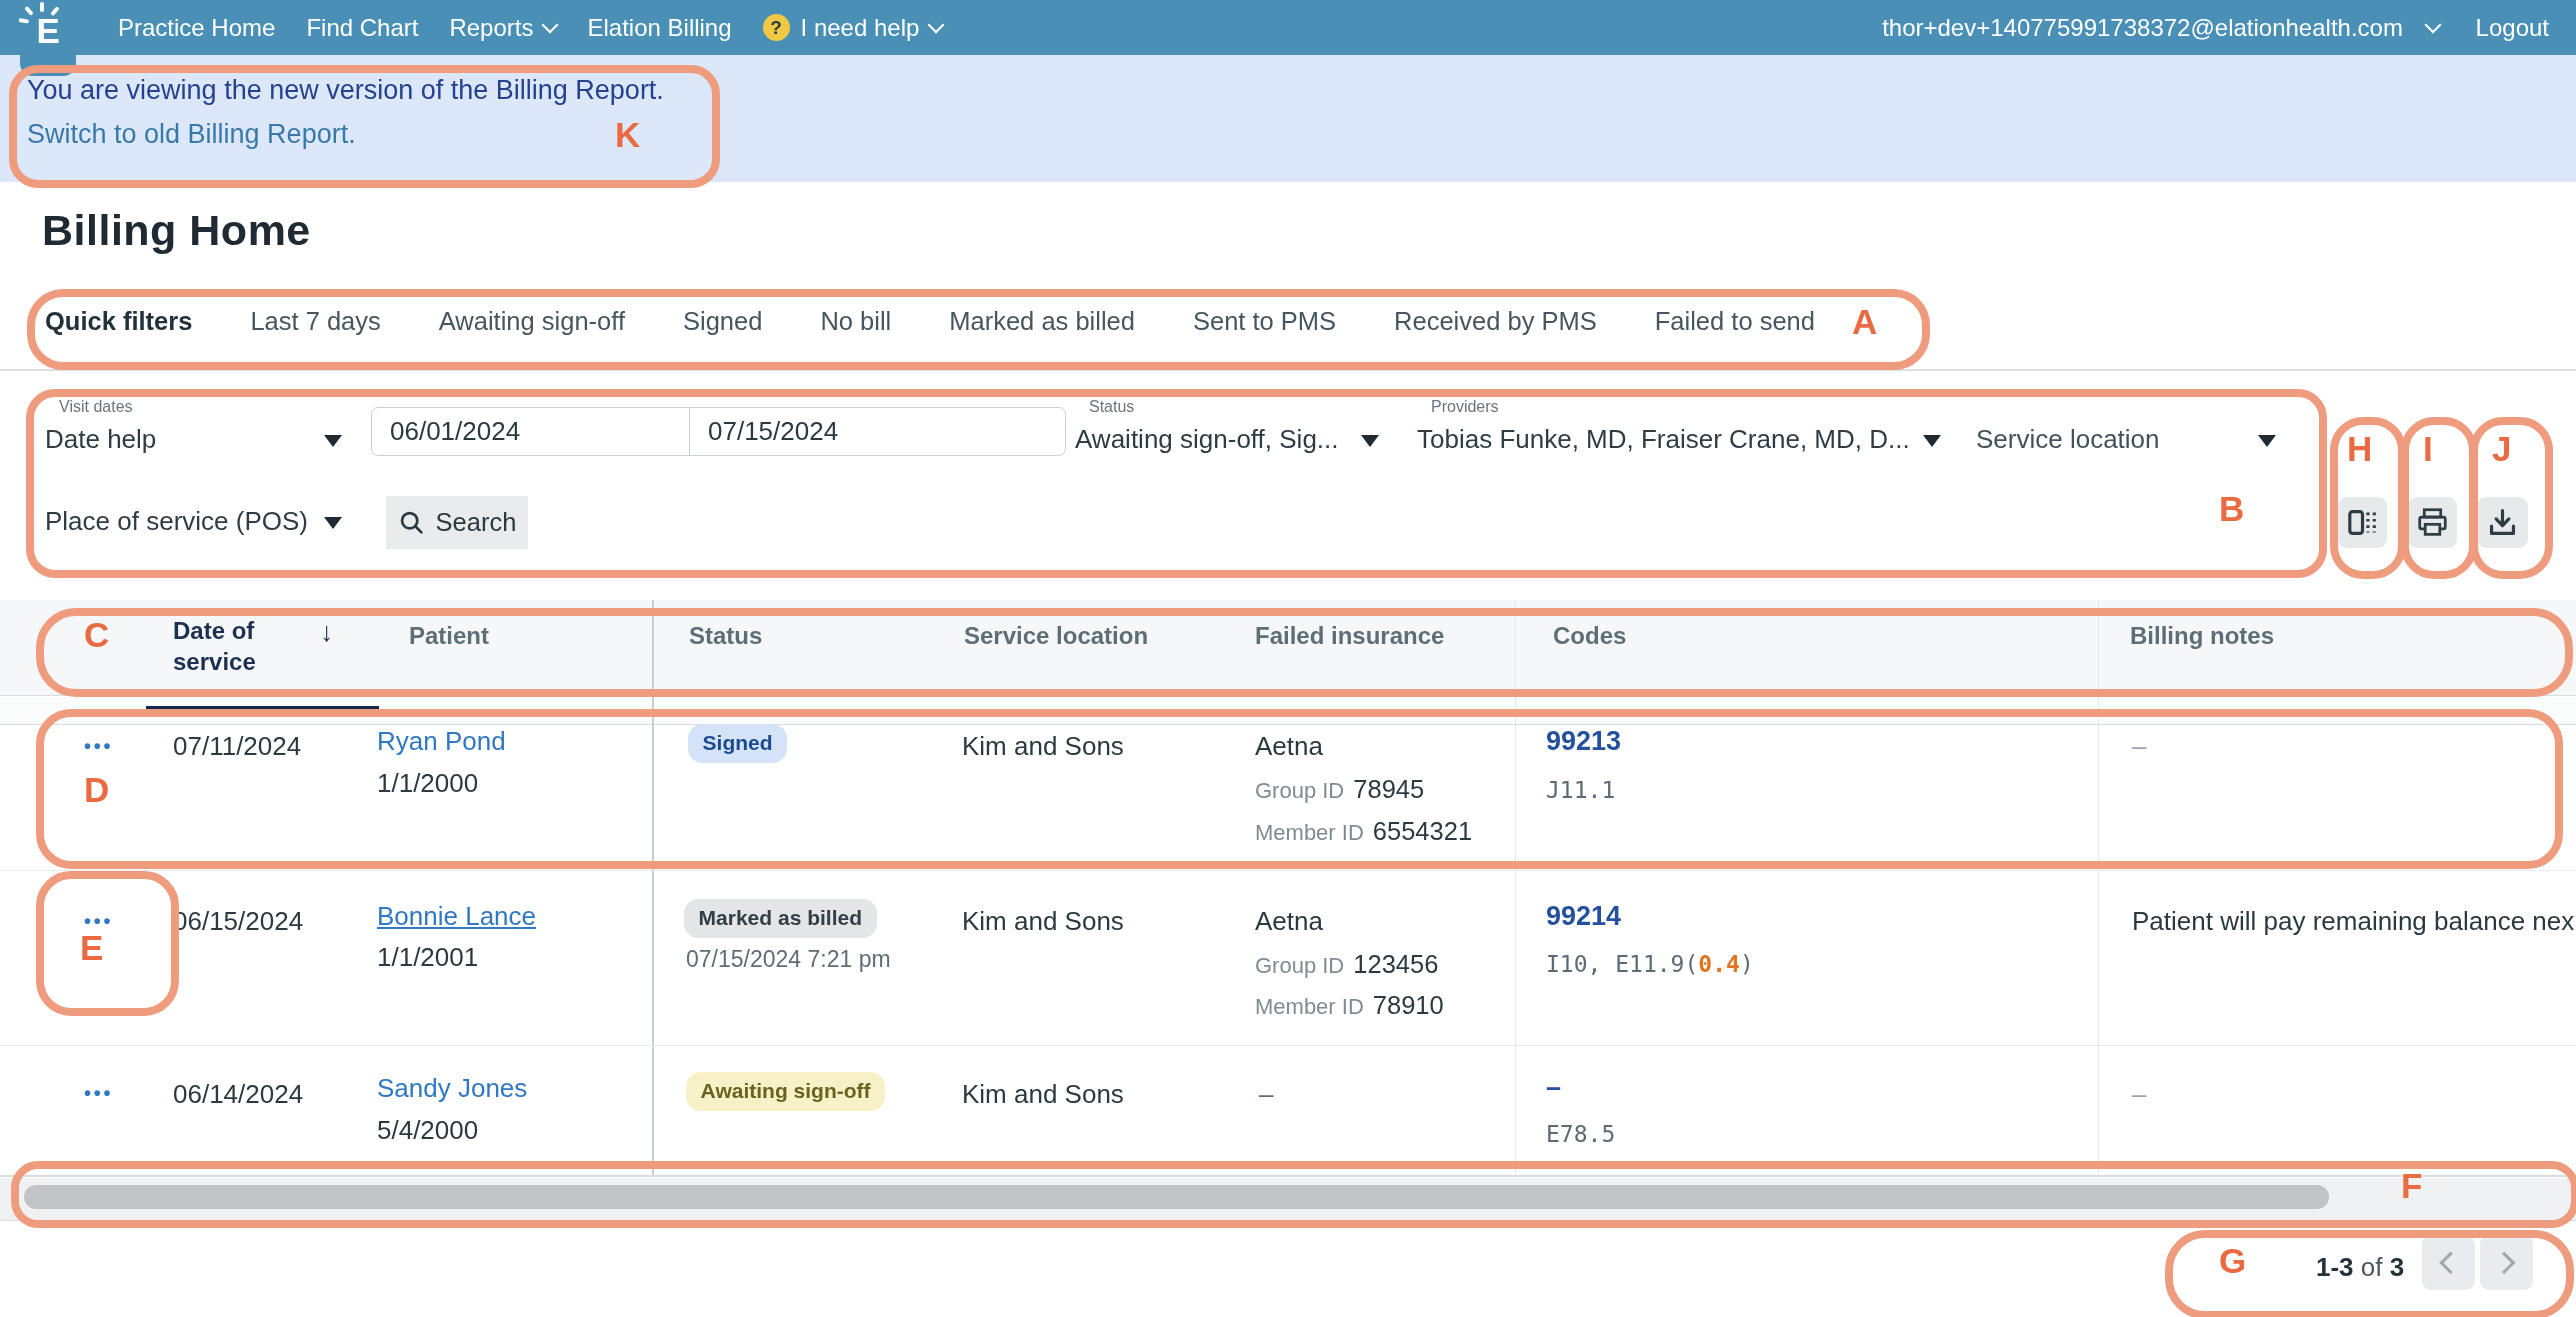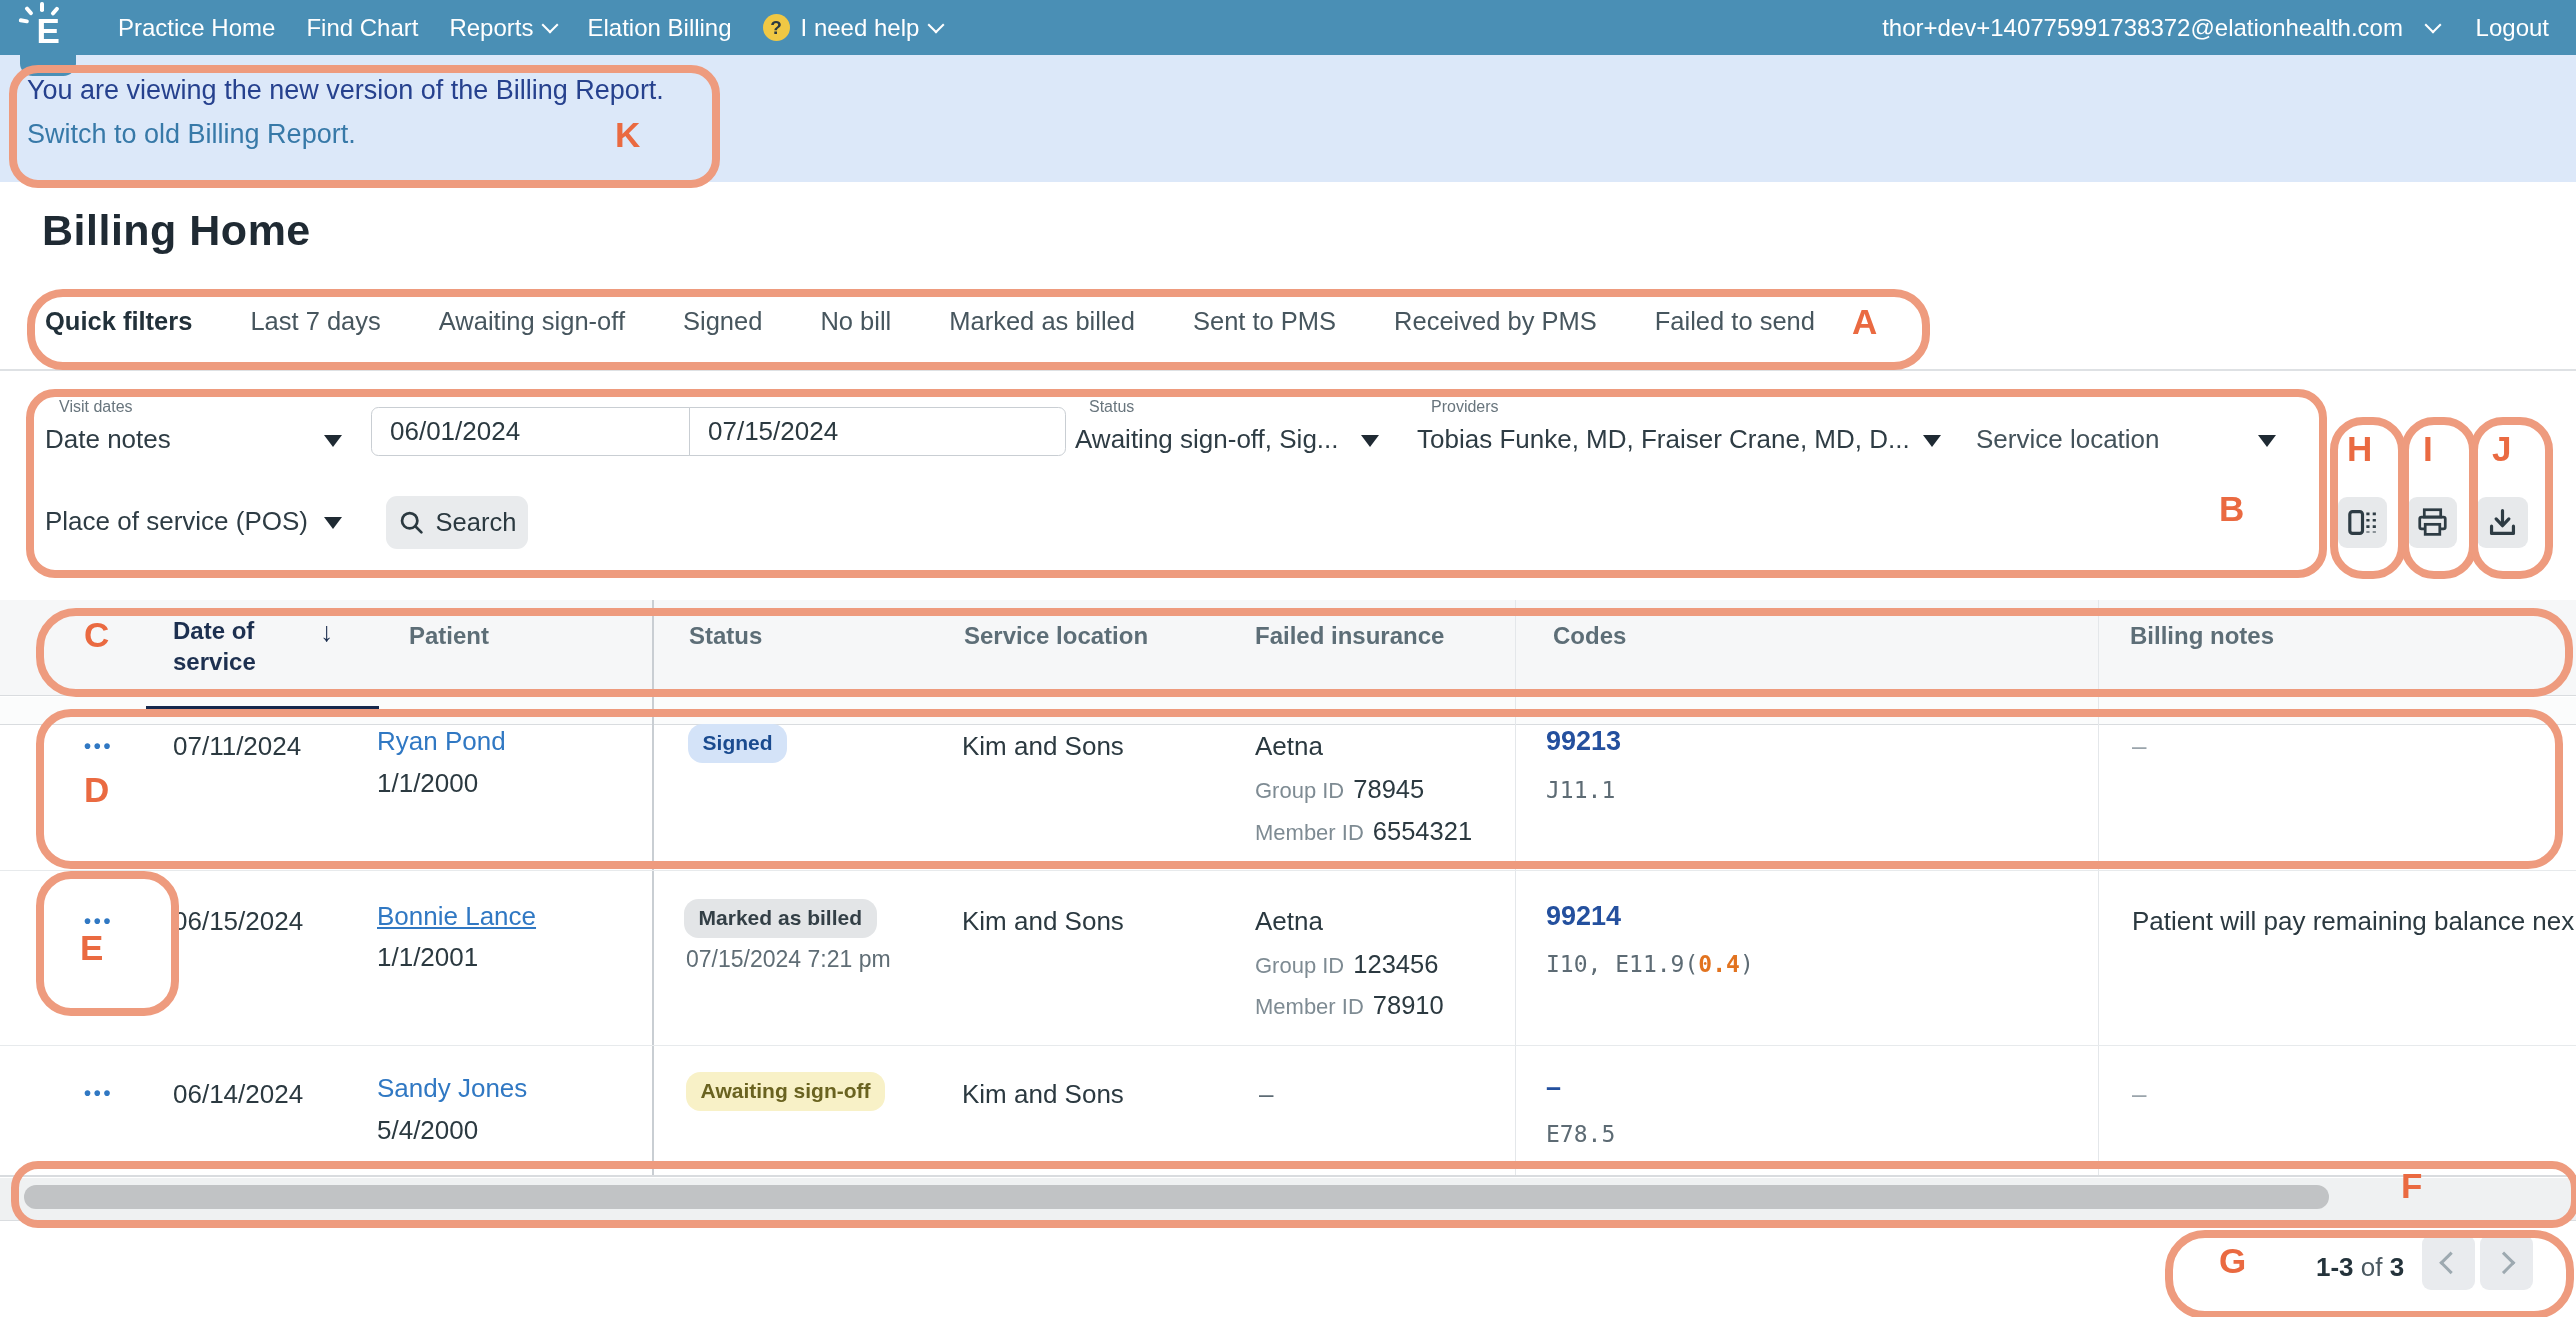--- a/index.html
+++ b/index.html
@@ -26,21 +26,21 @@
   .qf-label{font-weight:bold;color:#22313A;}
   .qf-underline{position:absolute;left:0;top:369px;width:2576px;height:1.8px;background:#DEE1E4;}
   
   .flabel{position:absolute;font-size:16px;color:#68757D;margin-left:14px;}
   .fvalue{position:absolute;font-size:26px;color:#2E3C44;white-space:nowrap;}
   .fplaceholder{color:#43525A;}
   .tri{position:absolute;width:0;height:0;border-left:9px solid transparent;border-right:9px solid transparent;
        border-top:12px solid #1F2A33;}
   .dinput{position:absolute;height:47px;border:1.8px solid #C9CED3;font-size:26px;color:#2B3940;
           line-height:47px;padding-left:18px;background:#fff;}
-  .btn{position:absolute;background:#E9EBED;border-radius:11px;display:flex;align-items:center;justify-content:center;cursor:pointer;}
+  .btn{position:absolute;background:#E9EBED;border-radius:1px;display:flex;align-items:center;justify-content:center;cursor:pointer;}
   .search-btn{left:386px;top:496px;width:142px;height:53px;gap:11px;font-size:25.5px;color:#2B3940;}
   .iconbtn{width:49px;height:51px;background:#E7E9EB;border-radius:9px;}
   
   .thead{position:absolute;left:0;top:600px;width:2576px;height:95px;background:#F6F7F8;border-bottom:1.8px solid #D9DCDF;}
   .th{position:absolute;font-size:24px;color:#5D6E77;font-weight:bold;}
   .th-active{color:#1D3050;}
   .gutter{position:absolute;left:0;top:697px;width:2576px;height:27px;background:#FBFCFC;border-bottom:0.9px solid #D9DCDF;}
   .pinned-thumb{position:absolute;left:146px;top:706px;width:233px;height:11px;background:#16294D;}
   .vline{position:absolute;top:600px;height:577px;width:0.9px;background:#E4E7EA;}
   .vline-pinned{width:1.8px;background:#C9CED3;}
@@ -124,21 +124,21 @@
     <span>Signed</span>
     <span>No bill</span>
     <span>Marked as billed</span>
     <span>Sent to PMS</span>
     <span>Received by PMS</span>
     <span>Failed to send</span>
   </div>
   <div class="qf-underline"></div>
 
   <div class="flabel" style="left:45px;top:398px;">Visit dates</div>
-  <div class="fvalue" style="left:45px;top:424px;">Date notes</div>
+  <div class="fvalue" style="left:45px;top:424px;">Date help</div>
   <div class="tri" style="left:324px;top:435px;"></div>
 
   <div class="dinput" style="left:371px;top:407px;width:318px;border-radius:7.3px 0 0 7.3px;">06/01/2024</div>
   <div class="dinput" style="left:689px;top:407px;width:357px;border-radius:0 7.3px 7.3px 0;border-left:0.9px solid #C9CED3;">07/15/2024</div>
 
   <div class="flabel" style="left:1075px;top:398px;">Status</div>
   <div class="fvalue" style="left:1075px;top:424px;">Awaiting sign-off, Sig...</div>
   <div class="tri" style="left:1361px;top:435px;"></div>
 
   <div class="flabel" style="left:1417px;top:398px;">Providers</div>

